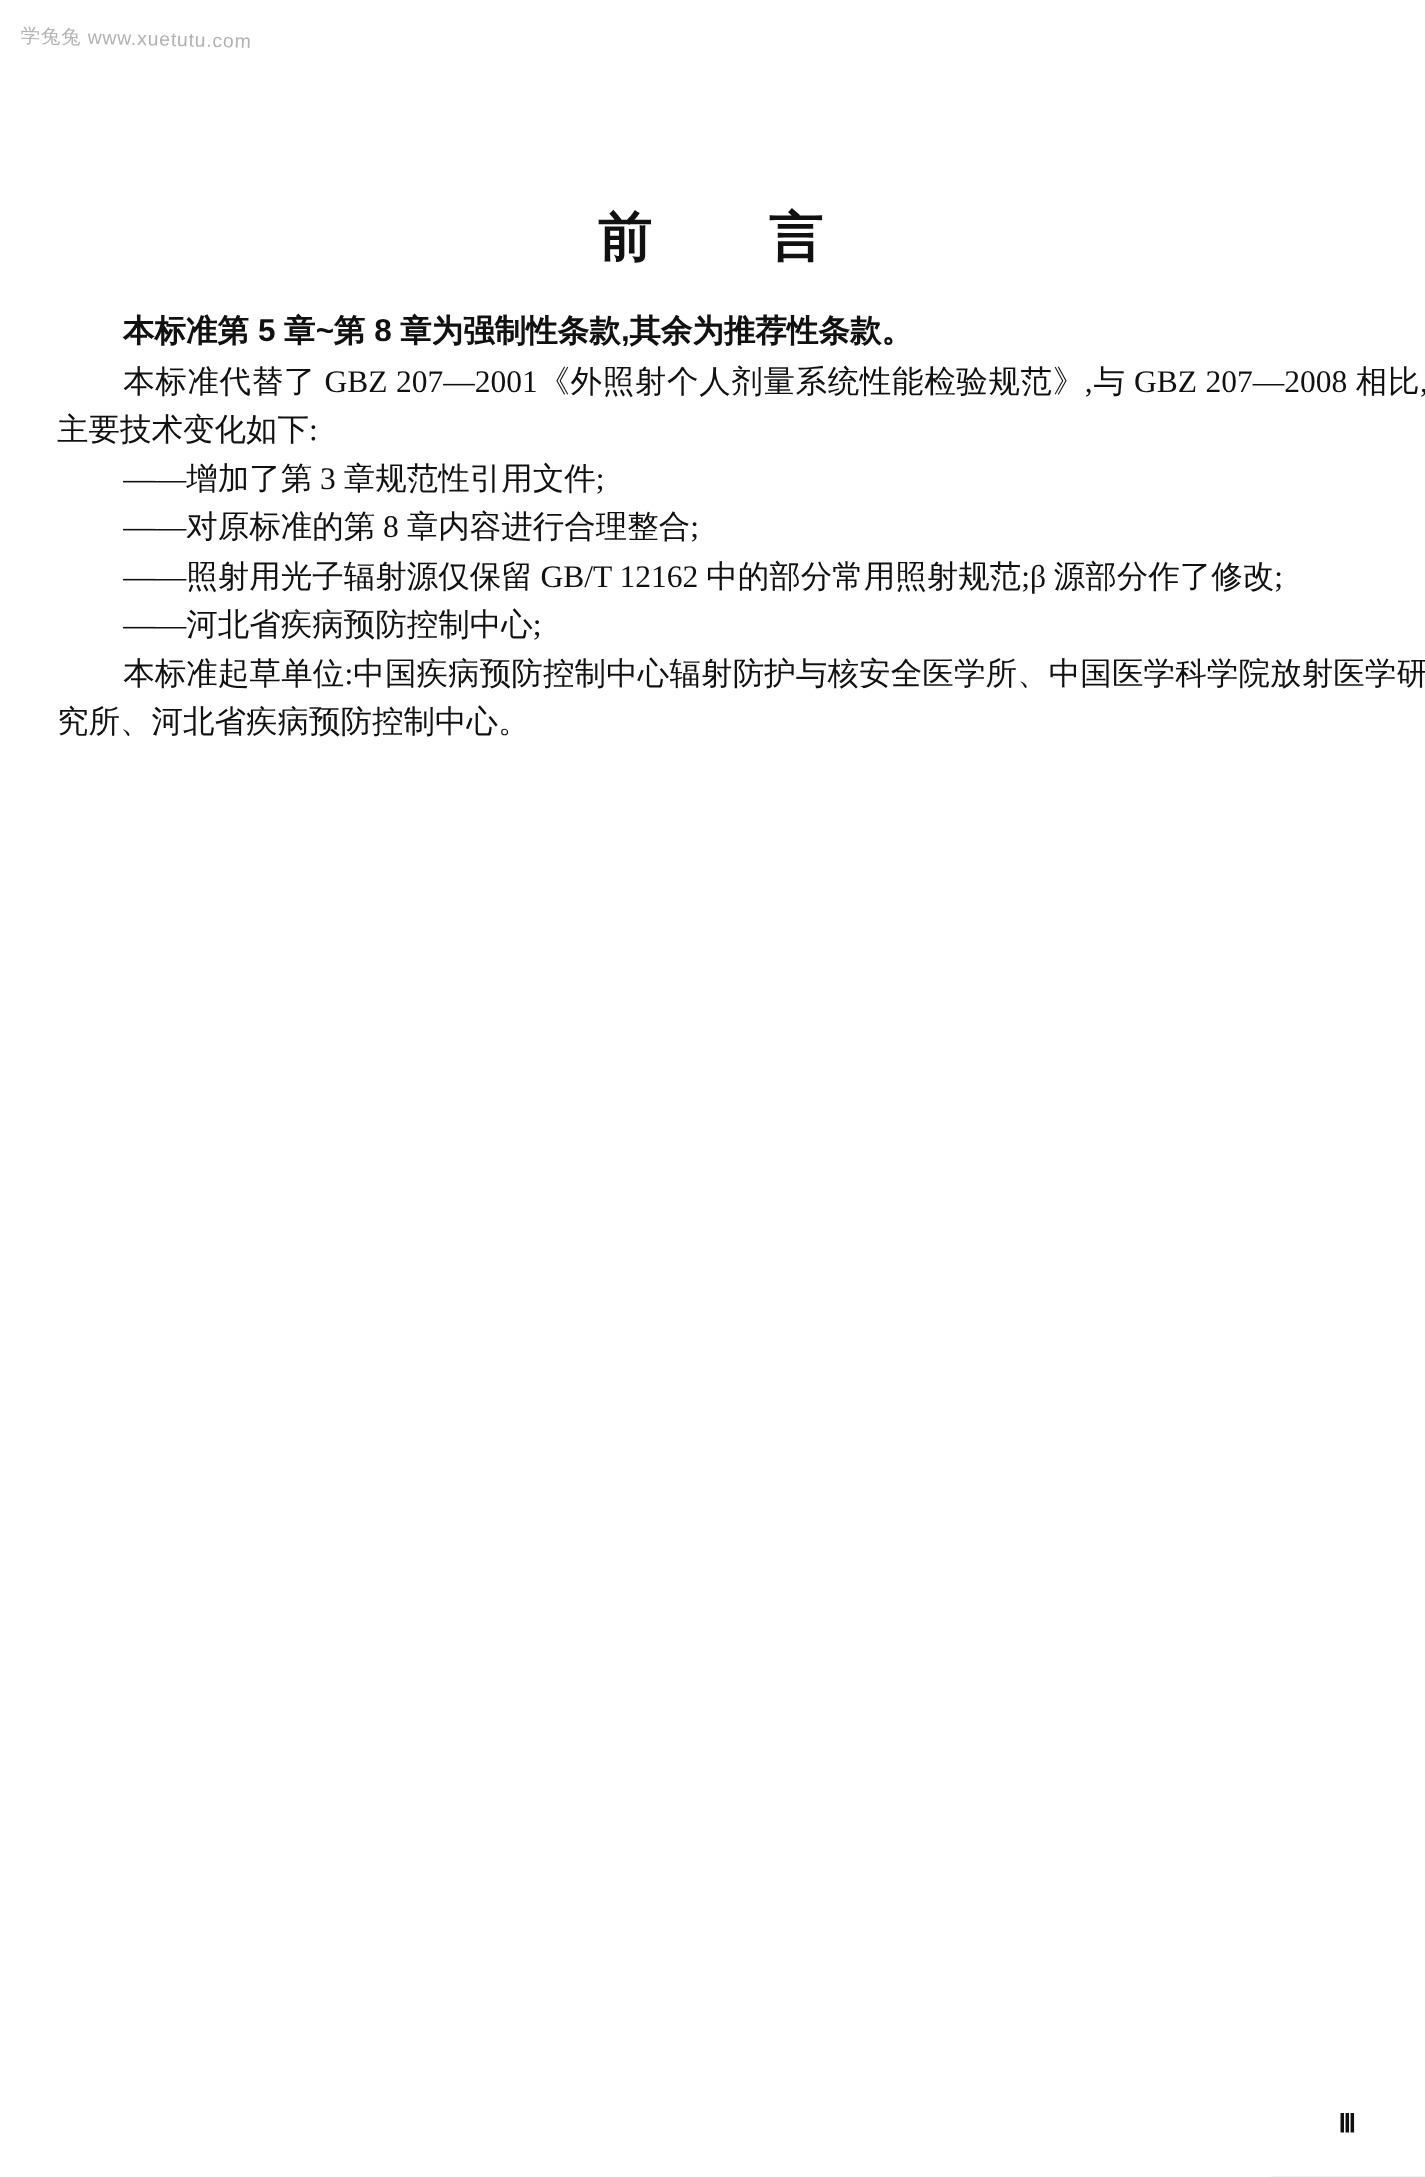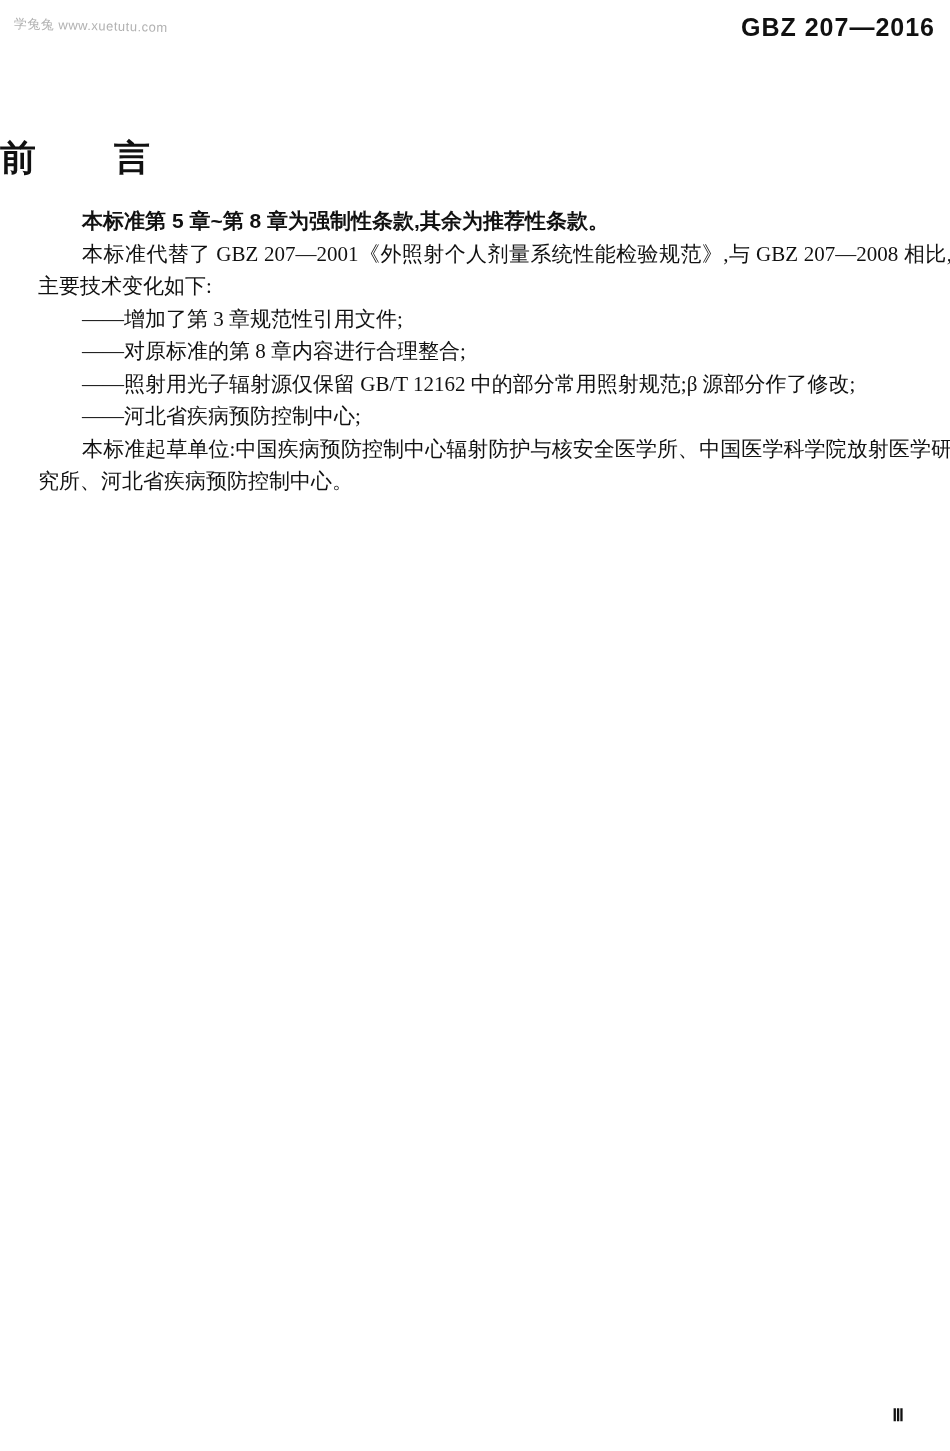--- a/index.html
+++ b/index.html
@@ -33,21 +33,21 @@
     font-weight: bold;
     font-size: 25px;
     letter-spacing: 1px;
     white-space: nowrap;
   }
   .doc-title {
     position: absolute;
     top: 110px;
     left: 0;
     width: 100%;
-    text-align: left;
+    text-align: center;
     font-family: "Liberation Sans", sans-serif;
     font-weight: bold;
     font-size: 36px;
     letter-spacing: 2px;
     white-space: nowrap;
   }
   .content {
     position: absolute;
     top: 205px;
     left: 38px;
@@ -74,21 +74,20 @@
     font-family: "Liberation Serif", serif;
   }
 </style>
 </head>
 <body>
 
 <div class="page">
 
   <div class="watermark">学兔兔 www.xuetutu.com</div>
 
-  <div class="std-number">GBZ 207—2016</div>
 
   <h1 class="doc-title">前　　言</h1>
 
   <div class="content">
     <p class="lead-bold">本标准第 5 章~第 8 章为强制性条款,其余为推荐性条款。</p>
     <p>本标准代替了 GBZ 207—2001《外照射个人剂量系统性能检验规范》,与 GBZ 207—2008 相比,主要技术变化如下:</p>
     <p>——增加了第 3 章规范性引用文件;</p>
     <p>——对原标准的第 8 章内容进行合理整合;</p>
     <p>——照射用光子辐射源仅保留 GB/T 12162 中的部分常用照射规范;β 源部分作了修改;</p>
     <p>——河北省疾病预防控制中心;</p>

